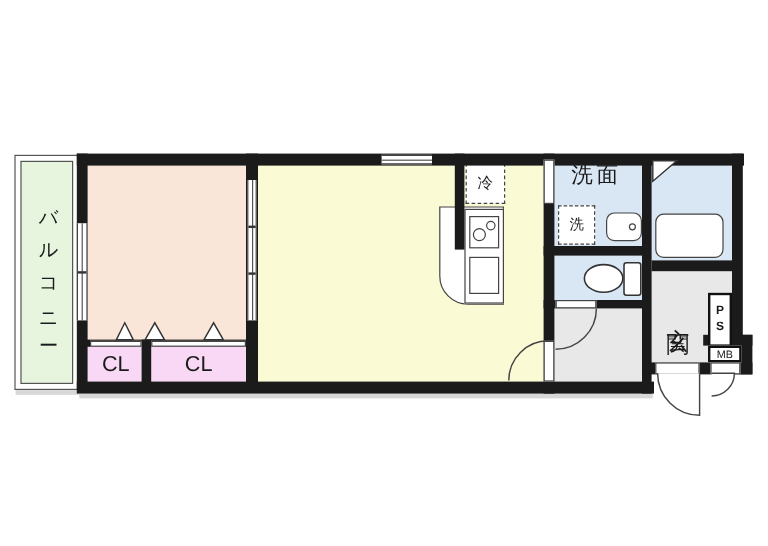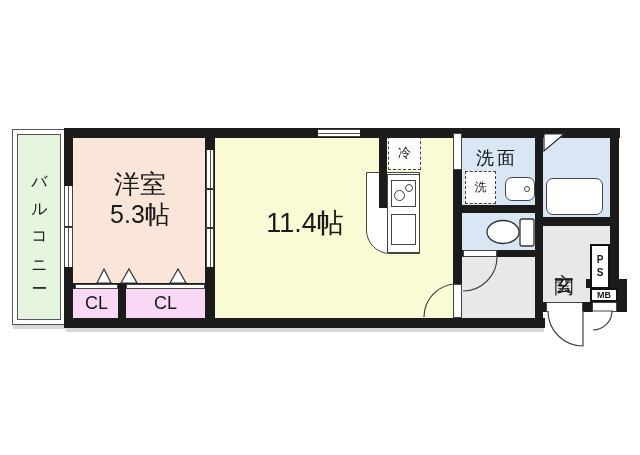--- a/index.html
+++ b/index.html
@@ -92,21 +92,21 @@
   <div class="slab" style="left:463px;top:250px;width:34px;height:7px"></div>
   <div class="slab" style="left:546px;top:302px;width:37px;height:10px"></div>
   <div class="slab" style="left:592px;top:302px;width:25px;height:10px"></div>
   <div class="slab" style="left:75px;top:284px;width:43px;height:5px"></div>
   <div class="slab" style="left:126px;top:284px;width:79px;height:5px"></div>
 
   <div class="lbl" style="left:590px;top:244px;width:20px;height:45px;border:2.5px solid #111;background:#fff">
     <span class="vupright" style="font-size:10px;letter-spacing:2px;font-weight:600">PS</span>
   </div>
   <div class="lbl" style="left:590px;top:288px;width:28px;height:14px;border:2px solid #111;background:#fff">
-    <span style="font-size:9px;font-weight:700">MB</span>
+    <span style="font-size:9px;font-weight:400">MB</span>
   </div>
 
   <svg width="640" height="455" viewBox="0 0 640 455">
 
     <rect x="520" y="219" width="14" height="27" rx="2" fill="#fff" stroke="#333" stroke-width="1.3"></rect>
     <ellipse cx="503" cy="232" rx="16" ry="11.5" fill="#fff" stroke="#333" stroke-width="1.3"></ellipse>
 
     <path d="M 497,257 A 34,34 0 0 1 463,291" fill="none" stroke="#444" stroke-width="1.2"></path>
 
     <path d="M 457,284 A 33,33 0 0 0 424,317" fill="none" stroke="#444" stroke-width="1.2"></path>
@@ -115,33 +115,28 @@
 
     <path d="M 593,330 A 19,19 0 0 0 612,311 L 593,311" fill="#fff" stroke="#444" stroke-width="1.2"></path>
 
     <polygon points="97,283 104,269 111,283" fill="#fff" stroke="#333" stroke-width="1.2"></polygon>
     <polygon points="121,283 129,269 137,283" fill="#fff" stroke="#333" stroke-width="1.2"></polygon>
     <polygon points="170,283 178,269 186,283" fill="#fff" stroke="#333" stroke-width="1.2"></polygon>
 
     <polygon points="544,134 564,134 544,151" fill="#fff" stroke="#333" stroke-width="1.2"></polygon>
   </svg>
 
-  <div class="lbl col" style="left:85px;top:164px;width:110px;height:70px;line-height:1.18">
-    <span style="font-size:26px;font-weight:500">洋室</span>
-    <span style="font-size:25px;font-weight:500">5.3帖</span>
-  </div>
   <div class="lbl col" style="left:235px;top:191px;width:140px;height:66px;line-height:1.15">
-    <span style="font-size:27px;font-weight:500">11.4帖</span>
   </div>
   <div class="lbl" style="left:73px;top:289px;width:47px;height:29px">
     <span style="font-size:18px;font-weight:500">CL</span>
   </div>
   <div class="lbl" style="left:124px;top:289px;width:83px;height:29px">
     <span style="font-size:18px;font-weight:500">CL</span>
   </div>
-  <div class="lbl" style="left:457px;top:144px;width:80px;height:27px">
+  <div class="lbl" style="left:457px;top:132px;width:80px;height:27px">
     <span style="font-size:18px;font-weight:500;letter-spacing:3px">洗面</span>
   </div>
   <div class="lbl" style="left:550px;top:232px;width:28px;height:62px">
     <span class="vtext" style="font-size:19px;font-weight:500;letter-spacing:5px">玄関</span>
   </div>
 
 </div>
 
 </body></html>

